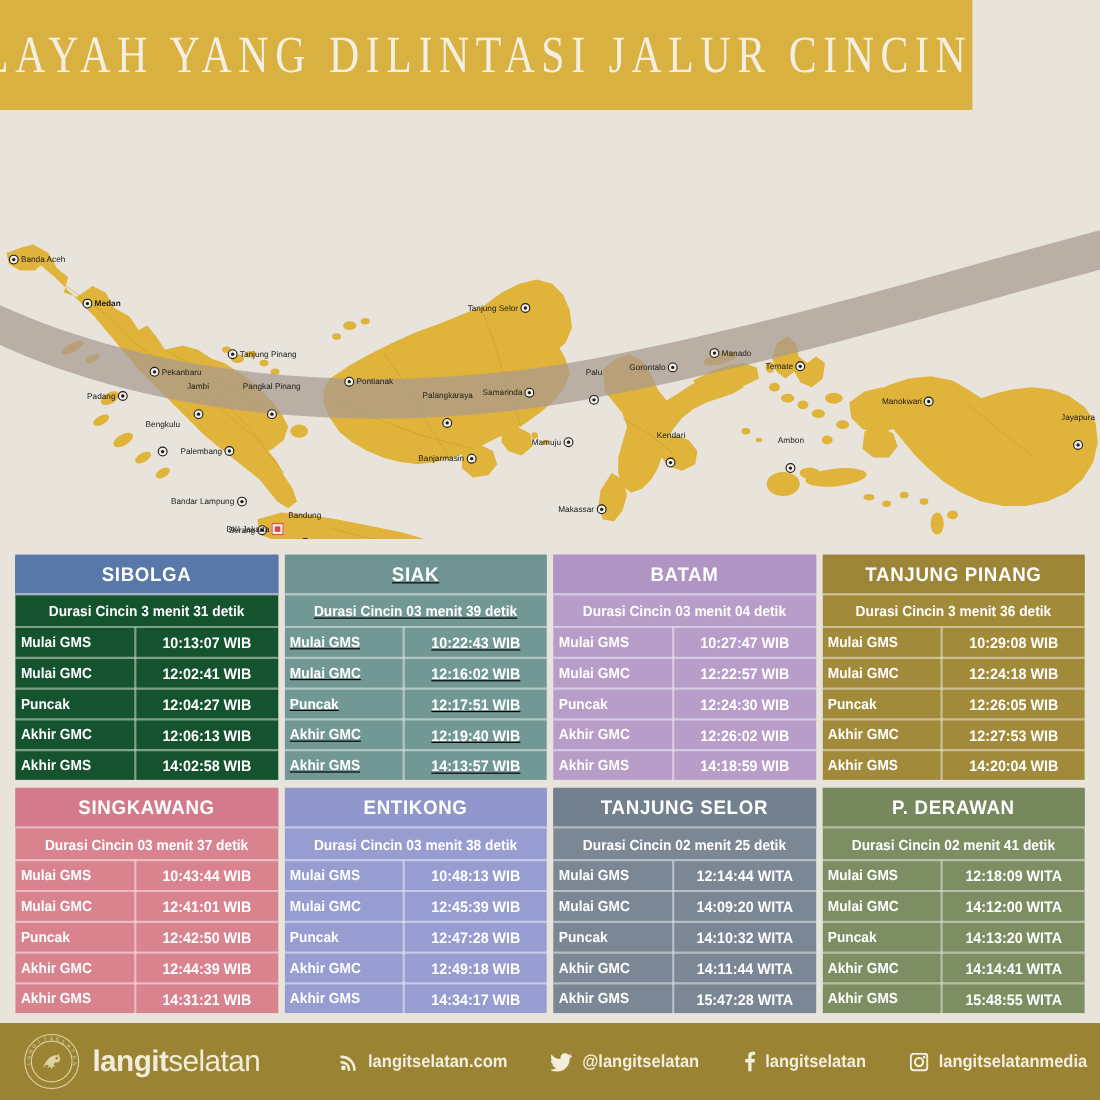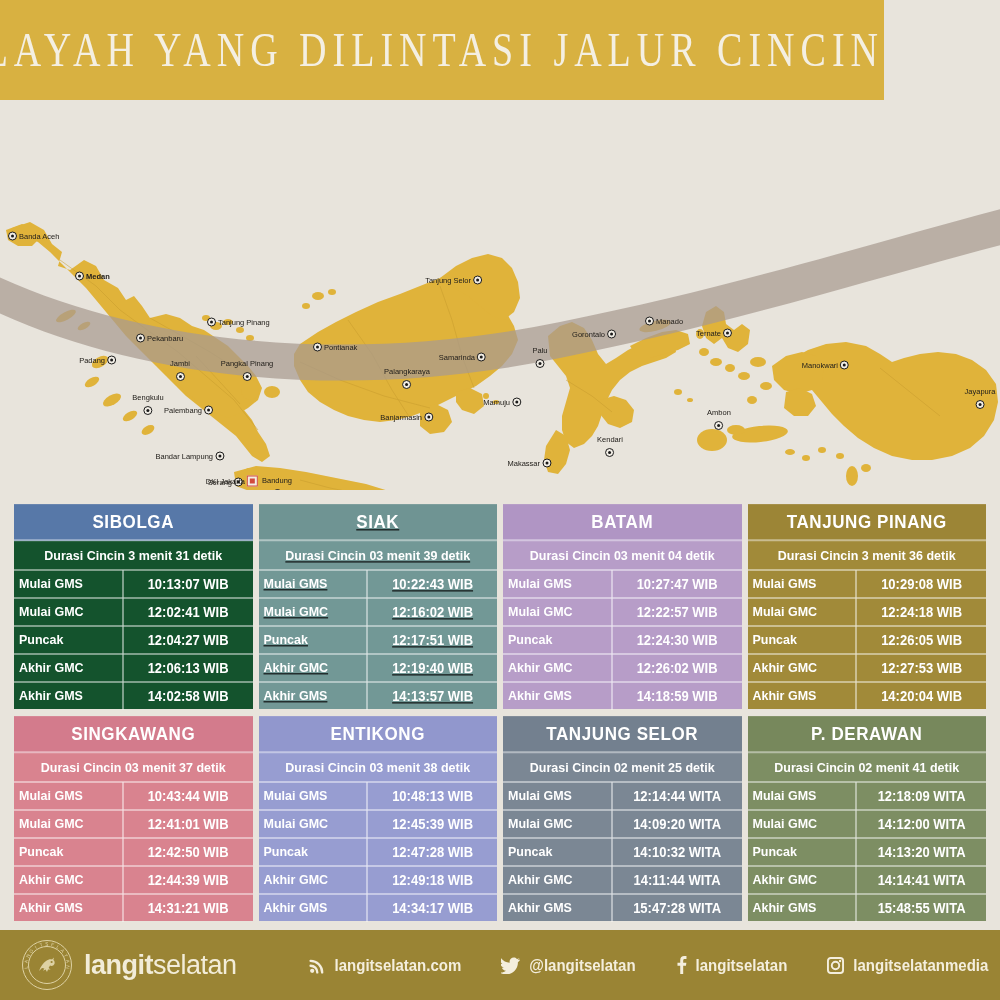--- a/index.html
+++ b/index.html
@@ -51,21 +51,21 @@
   .city .nm { font-size: 7.5px; color: #23201c; font-weight: 400; }
   .city.bold .nm { font-weight: 700; }
   .city.left { flex-direction: row-reverse; }
   .city.jkt .dot {
     border: 1.5px solid #d24b3e; background: #f2eee6; border-radius: 0;
     width: 11px; height: 11px;
   }
   .city.jkt .dot::after {
     width: 5px; height: 5px; margin: -2.5px 0 0 -2.5px; background: #d24b3e; border-radius: 0;
   }
-  .city.above { flex-direction: column; gap: 4px; align-items: center; }
+  .city.above { flex-direction: column; gap: 16px; align-items: center; }
 
   
   .legend-zone { position: absolute; left: 0; top: 424px; width: 1000px; }
   .legend-badge {
     display: inline-block;
     background: #bdb4a6;
     color: #c25b4b;
     font-size: 12px; letter-spacing: 1.2px;
     padding: 5px 13px 4px 13px;
     margin-left: 28px;
@@ -422,21 +422,21 @@
           <span class="nm">Gorontalo</span>
         </div>
         <div class="city" style="left: 645px; top: 221px; transform: translate(0px, -50%);">
           <span class="dot"></span>
           <span class="nm">Manado</span>
         </div>
         <div class="city left" style="left: 700px; top: 233px; transform: translate(-100%, -50%); margin-left: 32px;">
           <span class="dot"></span>
           <span class="nm">Ternate</span>
         </div>
-        <div class="city above" style="left: 610px; top: 325px; transform: translate(-50%, -100%); margin-top: 32px;">
+        <div class="city above" style="left: 610px; top: 325px; transform: translate(-50%, -100%);">
           <span class="nm">Kendari</span>
           <span class="dot"></span>
         </div>
         <div class="city left" style="left: 551px; top: 363px; transform: translate(-100%, -50%);">
           <span class="dot"></span>
           <span class="nm">Makassar</span>
         </div>
         <div class="city above" style="left: 719px; top: 330px; transform: translate(-50%, -100%);">
           <span class="nm">Ambon</span>
           <span class="dot"></span>

